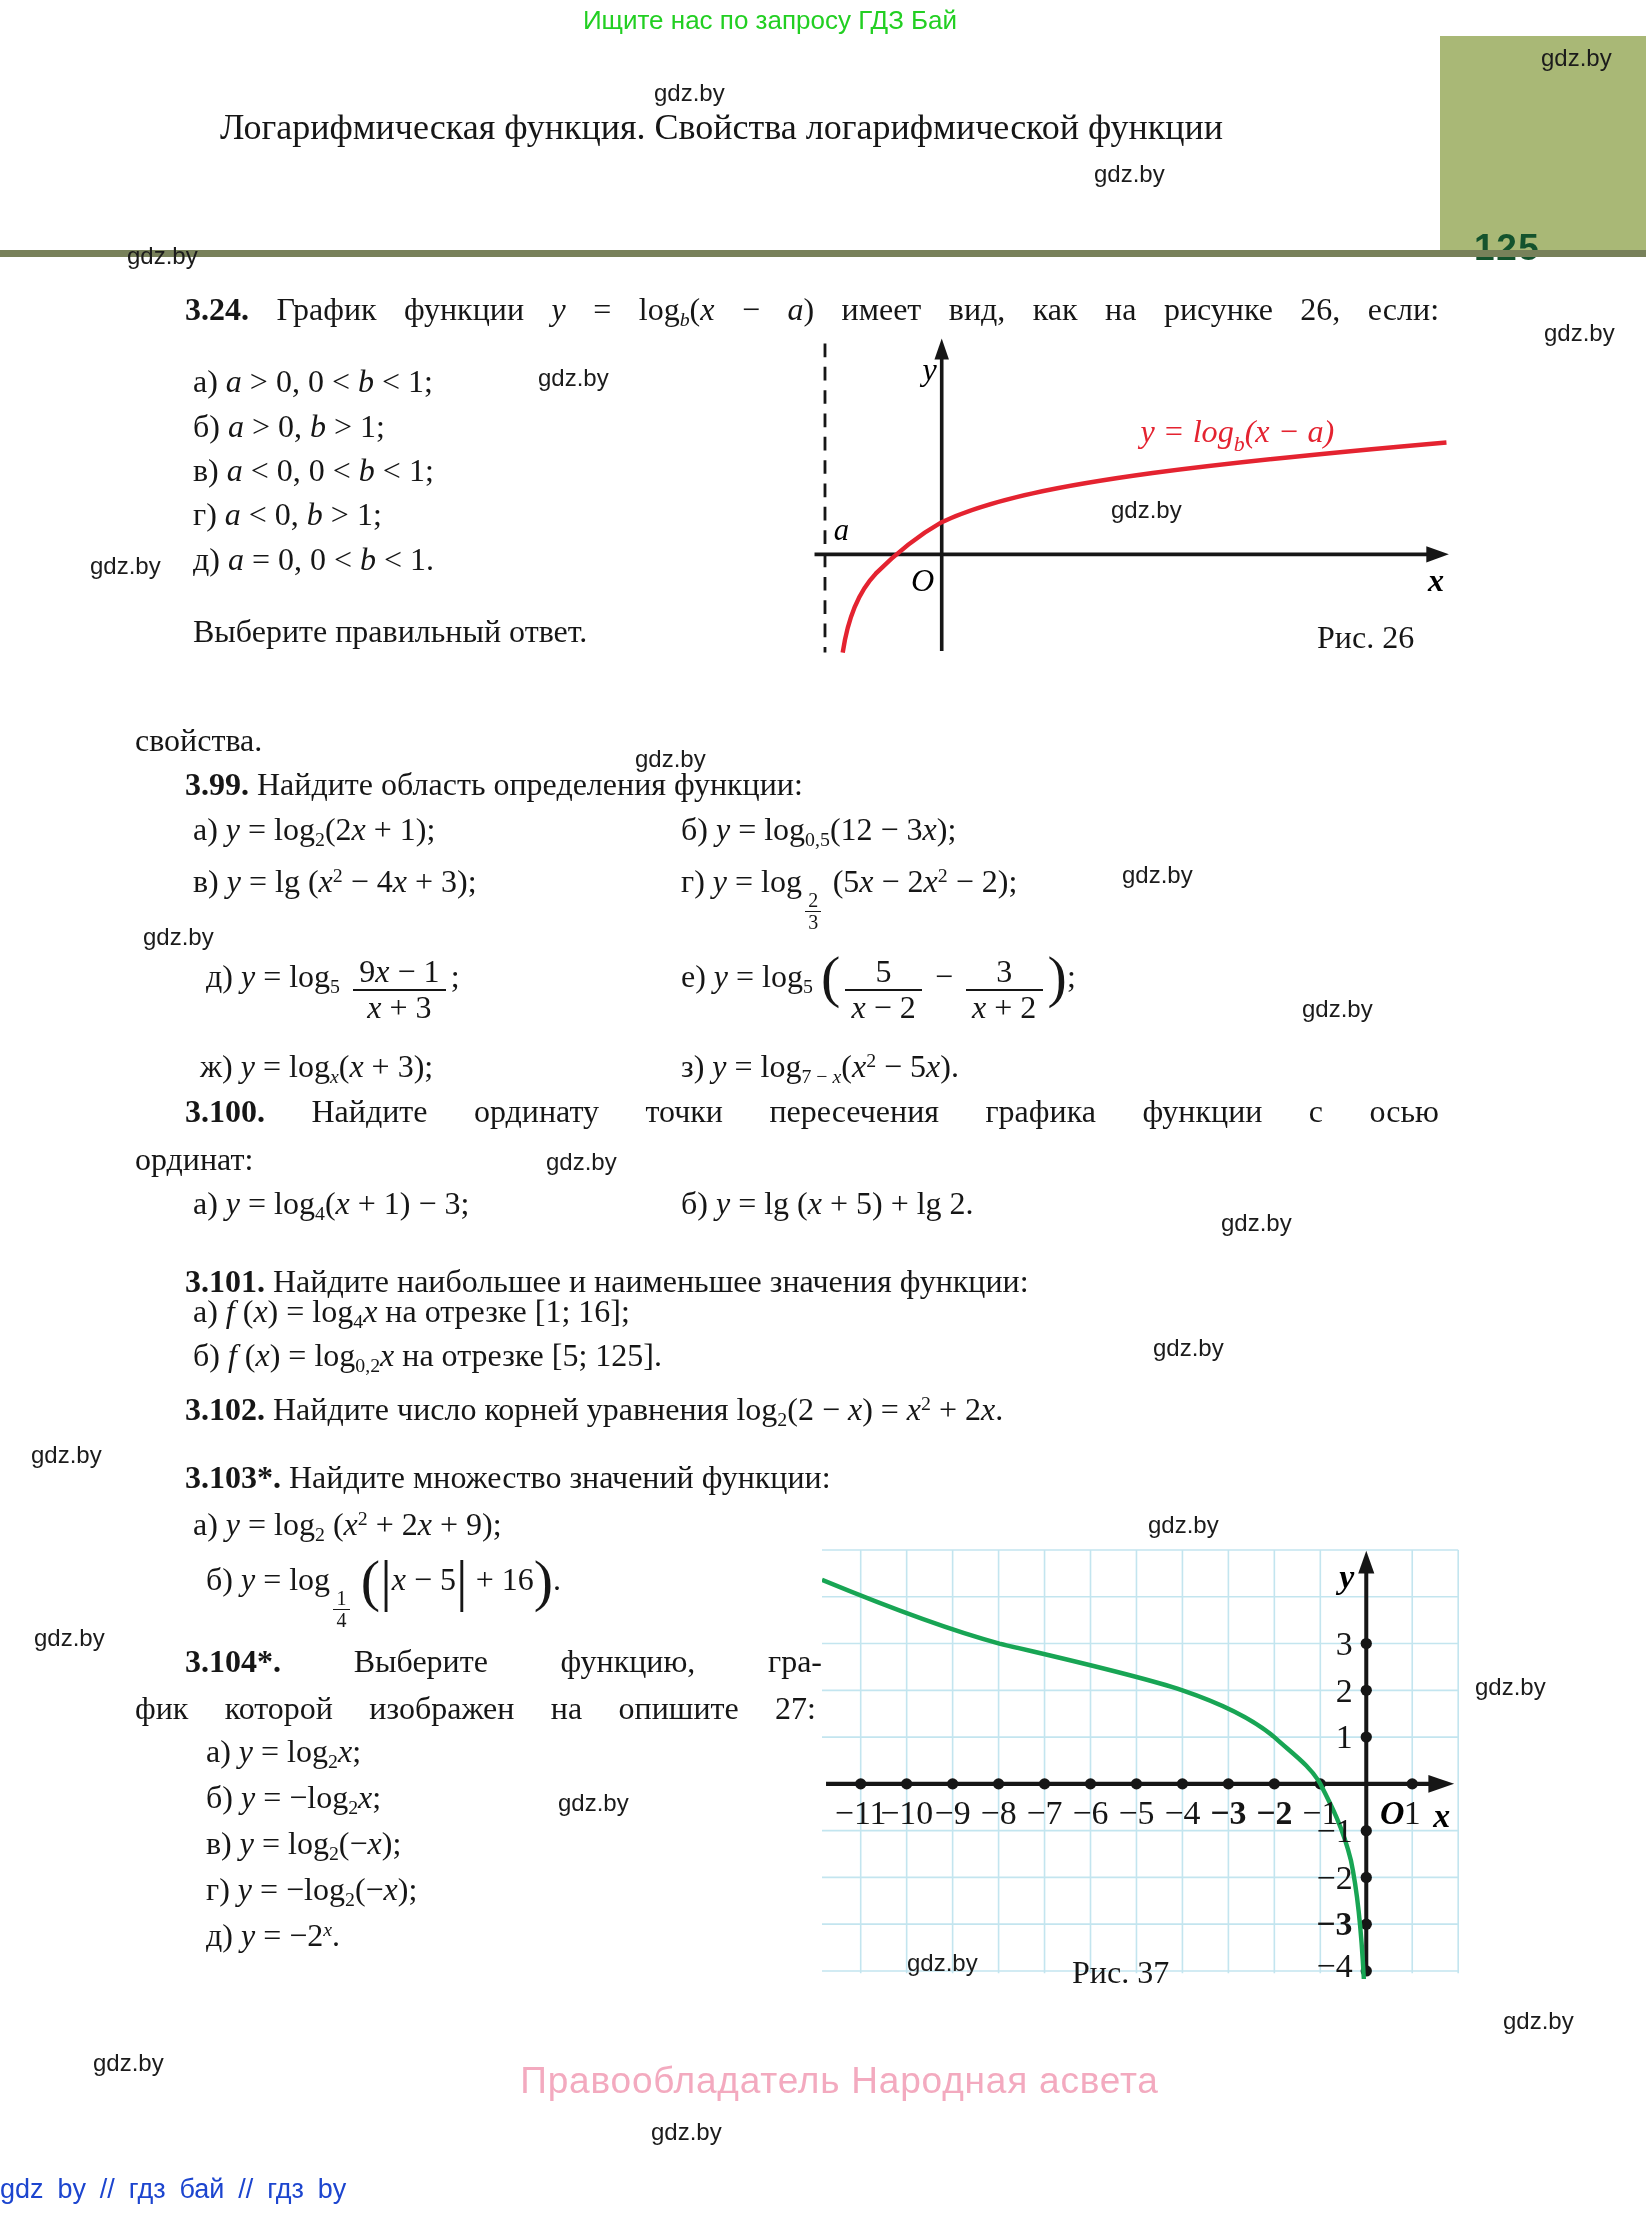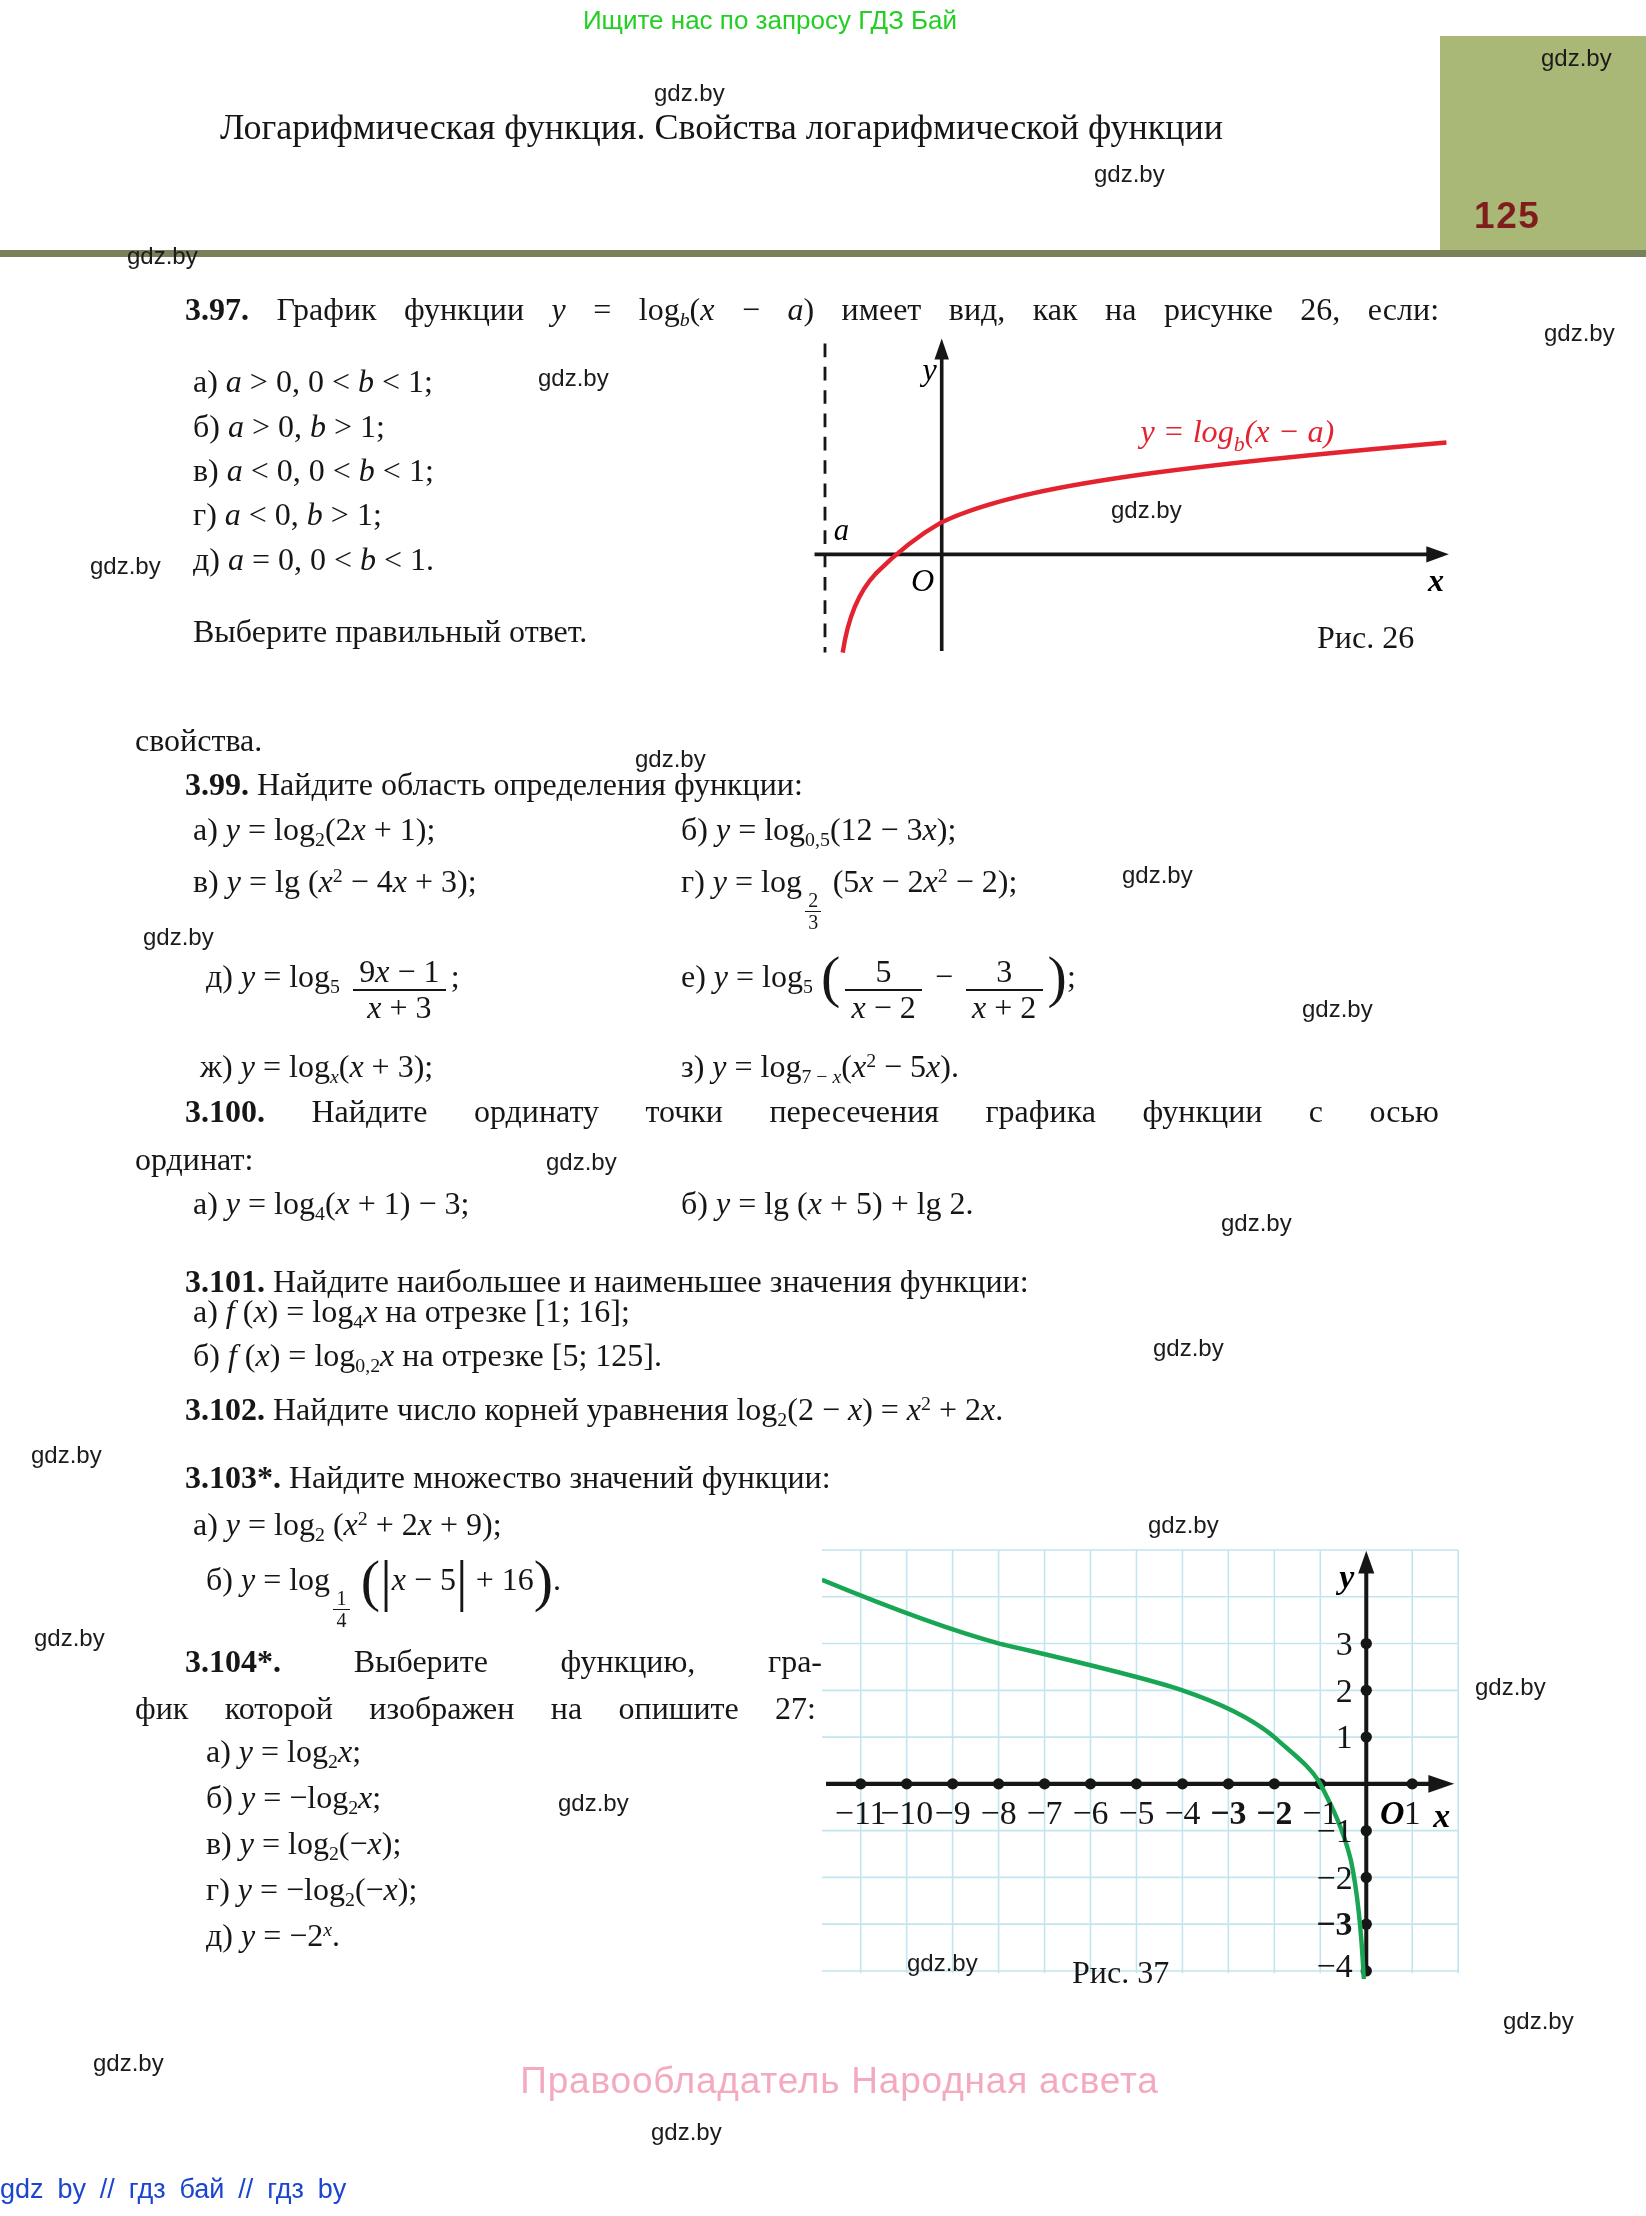--- a/index.html
+++ b/index.html
@@ -5,21 +5,21 @@
   html,body{margin:0;padding:0;background:#ffffff;}
   .page{position:relative;width:1647px;height:2216px;background:#ffffff;
         font-family:"Liberation Serif",serif;color:#161616;overflow:hidden;}
   .abs{position:absolute;}
   .txt{font-size:32px;line-height:1.12;white-space:nowrap;}
   .jt{white-space:normal;text-align:justify;text-align-last:justify;}
   .num{font-weight:bold;}
   .sans{font-family:"Liberation Sans",sans-serif;}
   .banner{width:1460px;text-align:center;font-size:26px;color:#22cf22;margin-left:40px;}
   .greenbox{background:#a9b876;width:206px;height:215px;}
-  .pageno{color:#7f1d1d;font-weight:bold;font-size:37px;letter-spacing:1.6px;}
+  .pageno{color:#14532d;font-weight:bold;font-size:37px;letter-spacing:1.6px;margin-top:32px;}
   .rule{width:1647px;height:7.3px;background:#78815a;}
   .title{width:1443px;text-align:center;font-size:36px;}
   .wm{position:absolute;font-family:"Liberation Sans",sans-serif;font-size:24px;
       color:#1b1b1b;white-space:nowrap;}
   sub{font-size:0.62em;vertical-align:-0.32em;line-height:0;}
   sup{font-size:0.62em;vertical-align:0.5em;line-height:0;}
   .fr{display:inline-block;text-align:center;vertical-align:-31px;line-height:1.05;margin:0 4.8px;}
   .fn{display:block;padding:0 6.4px;border-bottom:2.4px solid #161616;}
   .fd{display:block;padding:0 6.4px;}
   .ssub{display:inline-block;text-align:center;vertical-align:-37px;font-size:20px;
@@ -39,21 +39,21 @@
 
   <div class="abs banner sans" style="left:0;top:4.8px">Ищите нас по запросу ГДЗ Бай</div>
 
   <div class="abs greenbox" style="left:1440px;top:36px">
     <span class="abs pageno sans" style="left:34px;top:159px">125</span>
   </div>
 
   <div class="abs title" style="left:0;top:106px">Логарифмическая функция. Свойства логарифмической функции</div>
   <div class="abs rule" style="left:0;top:250px"></div>
 
-  <div class="abs txt jt" style="left:185px;top:292px;width:1254px"><span class="num">3.97.</span> <span>График функции <i>y</i> = log<sub><i>b</i></sub>(<i>x</i> − <i>a</i>) имеет вид, как на рисунке 26, если:</span></div>
+  <div class="abs txt jt" style="left:185px;top:292px;width:1254px"><span class="num">3.24.</span> <span>График функции <i>y</i> = log<sub><i>b</i></sub>(<i>x</i> − <i>a</i>) имеет вид, как на рисунке 26, если:</span></div>
   <div class="abs txt" style="left:193px;top:364px">а) <i>a</i> &gt; 0, 0 &lt; <i>b</i> &lt; 1;</div>
   <div class="abs txt" style="left:193px;top:409px">б) <i>a</i> &gt; 0, <i>b</i> &gt; 1;</div>
   <div class="abs txt" style="left:193px;top:453px">в) <i>a</i> &lt; 0, 0 &lt; <i>b</i> &lt; 1;</div>
   <div class="abs txt" style="left:193px;top:497px">г) <i>a</i> &lt; 0, <i>b</i> &gt; 1;</div>
   <div class="abs txt" style="left:193px;top:542px">д) <i>a</i> = 0, 0 &lt; <i>b</i> &lt; 1.</div>
   <div class="abs txt" style="left:193px;top:614px">Выберите правильный ответ.</div>
 
   <div class="abs" style="left:806px;top:337px;width:653px;height:322px">
     <svg width="653" height="322" viewBox="0 0 810 400">
 

